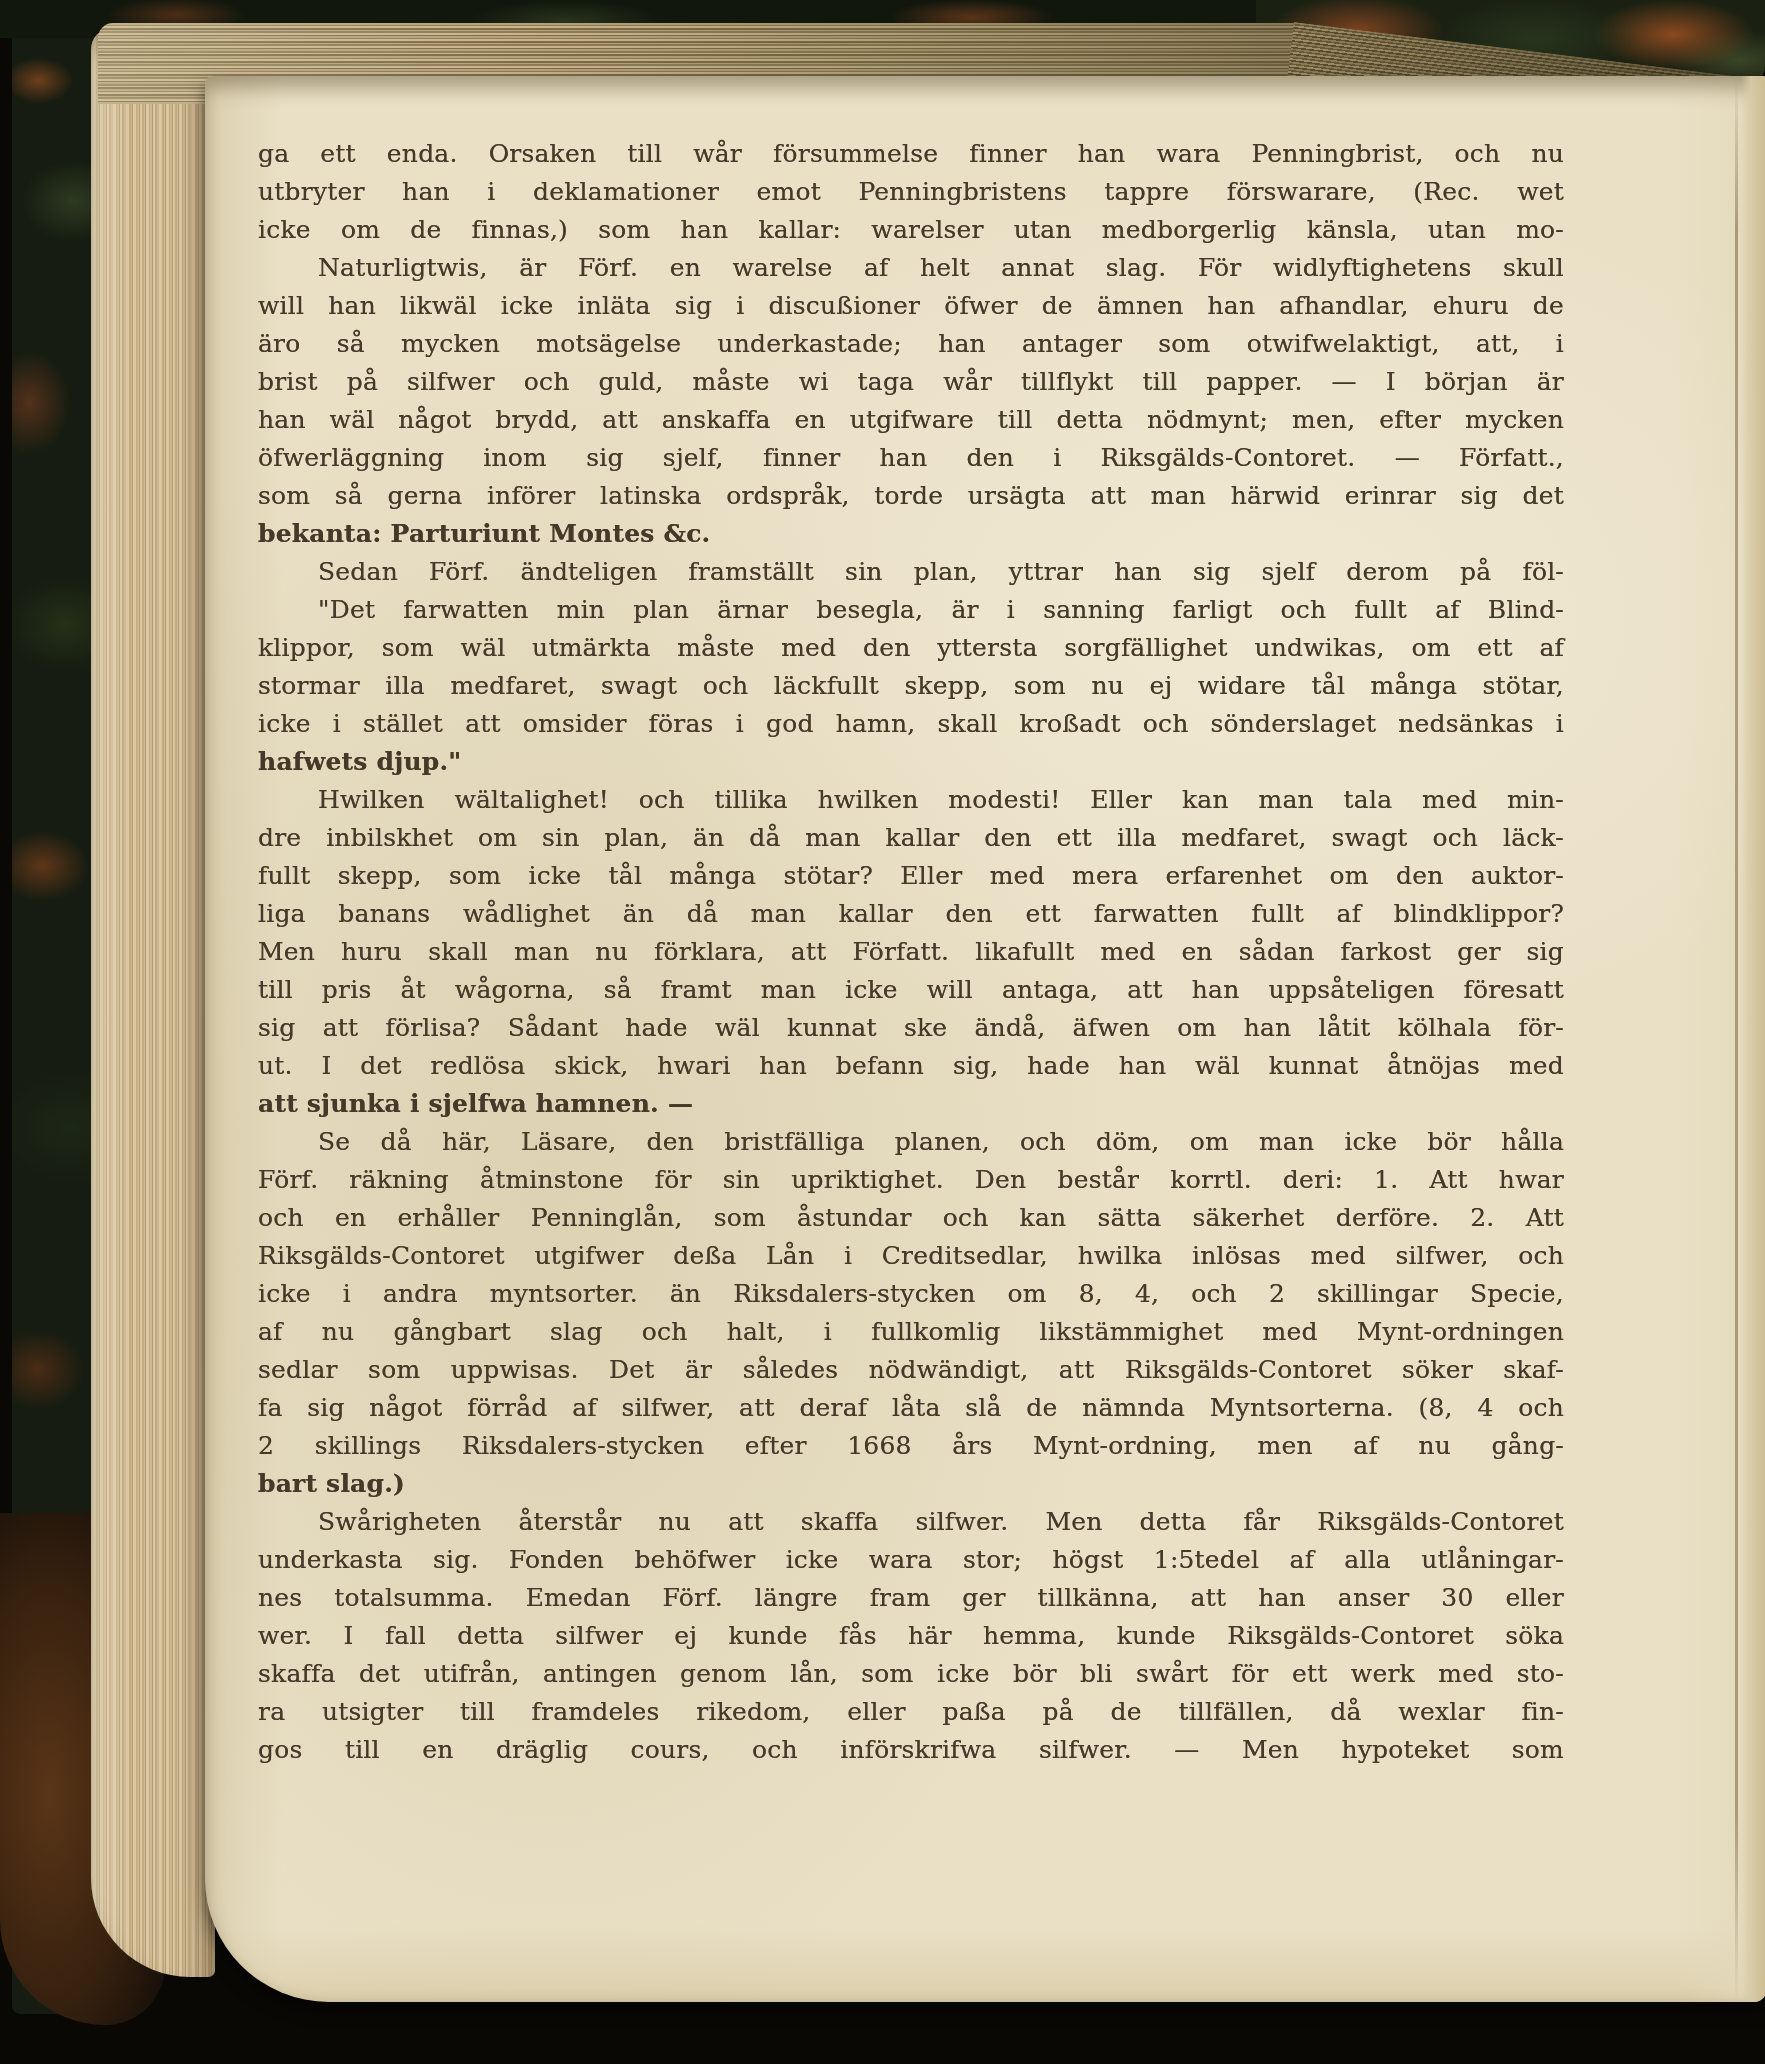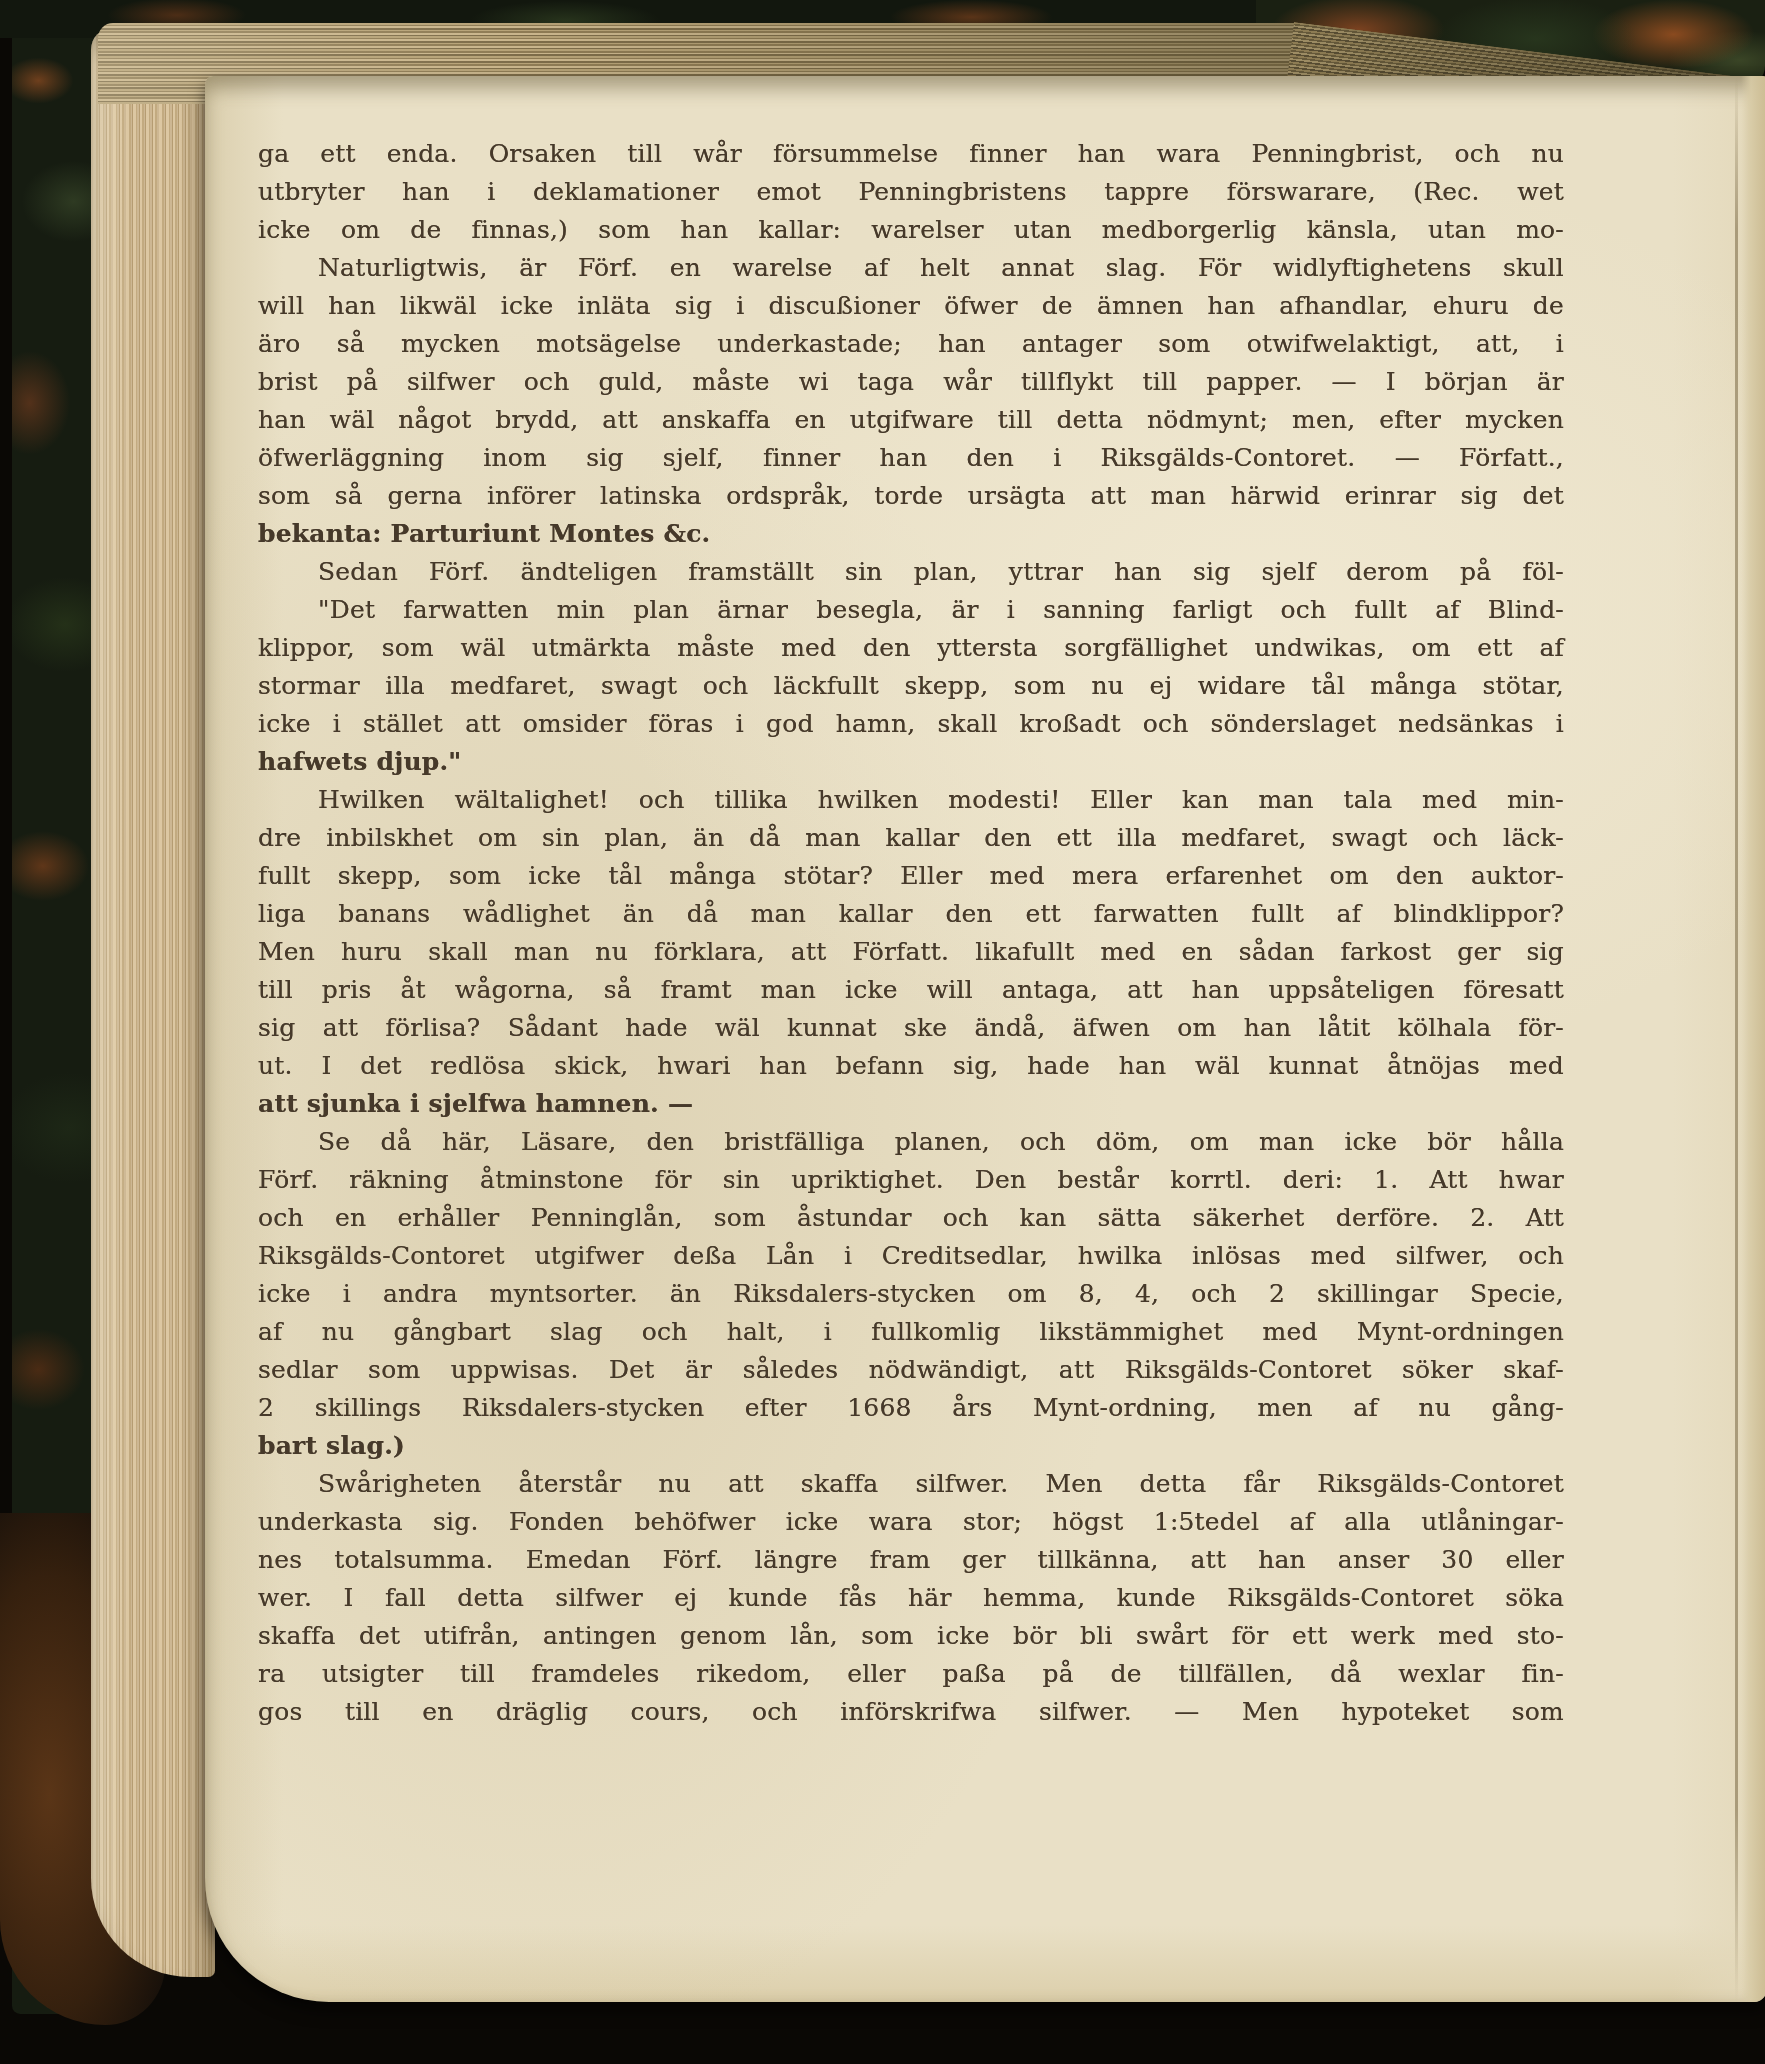--- a/index.html
+++ b/index.html
@@ -190,20 +190,21 @@
         <div class="line">sig att förlisa?  Sådant hade wäl kunnat ske ändå, äfwen om han låtit kölhala för-</div>
         <div class="line">ut.   I det redlösa skick, hwari han befann sig, hade han wäl kunnat åtnöjas med</div>
         <div class="line para-end">att sjunka i sjelfwa hamnen.  —</div>
         <div class="line indent">Se då här, Läsare, den bristfälliga planen, och döm, om man icke bör hålla</div>
         <div class="line">Förf. räkning åtminstone för sin upriktighet.  Den består korrtl. deri:  1. Att hwar</div>
         <div class="line">och en erhåller Penninglån, som åstundar och kan sätta säkerhet derföre.   2. Att</div>
         <div class="line">Riksgälds-Contoret utgifwer deßa Lån i Creditsedlar, hwilka inlösas med silfwer, och</div>
         <div class="line">icke i andra myntsorter. än Riksdalers-stycken om 8, 4, och 2 skillingar Specie,</div>
         <div class="line">af nu gångbart slag och halt, i fullkomlig likstämmighet med Mynt-ordningen</div>
         <div class="line">sedlar som uppwisas.  Det är således nödwändigt, att Riksgälds-Contoret söker skaf-</div>
+        <div class="line">fa sig något förråd af silfwer, att deraf låta slå de nämnda Myntsorterna. (8, 4 och</div>
         <div class="line">2 skillings Riksdalers-stycken efter 1668 års Mynt-ordning, men af nu gång-</div>
         <div class="line para-end">bart slag.)</div>
         <div class="line indent">Swårigheten återstår nu att skaffa silfwer.  Men detta får Riksgälds-Contoret</div>
         <div class="line">underkasta sig.  Fonden behöfwer icke wara stor; högst 1:5tedel af alla utlåningar-</div>
         <div class="line">nes totalsumma.  Emedan Förf. längre fram ger tillkänna, att han anser 30 eller</div>
         <div class="line">wer.  I fall detta silfwer ej kunde fås här hemma, kunde Riksgälds-Contoret söka</div>
         <div class="line">skaffa det utifrån, antingen genom lån, som icke bör bli swårt för ett werk med sto-</div>
         <div class="line">ra utsigter till framdeles rikedom, eller paßa på de tillfällen, då wexlar fin-</div>
         <div class="line">gos till en dräglig cours, och införskrifwa silfwer.  —  Men hypoteket som</div>
       </div>

